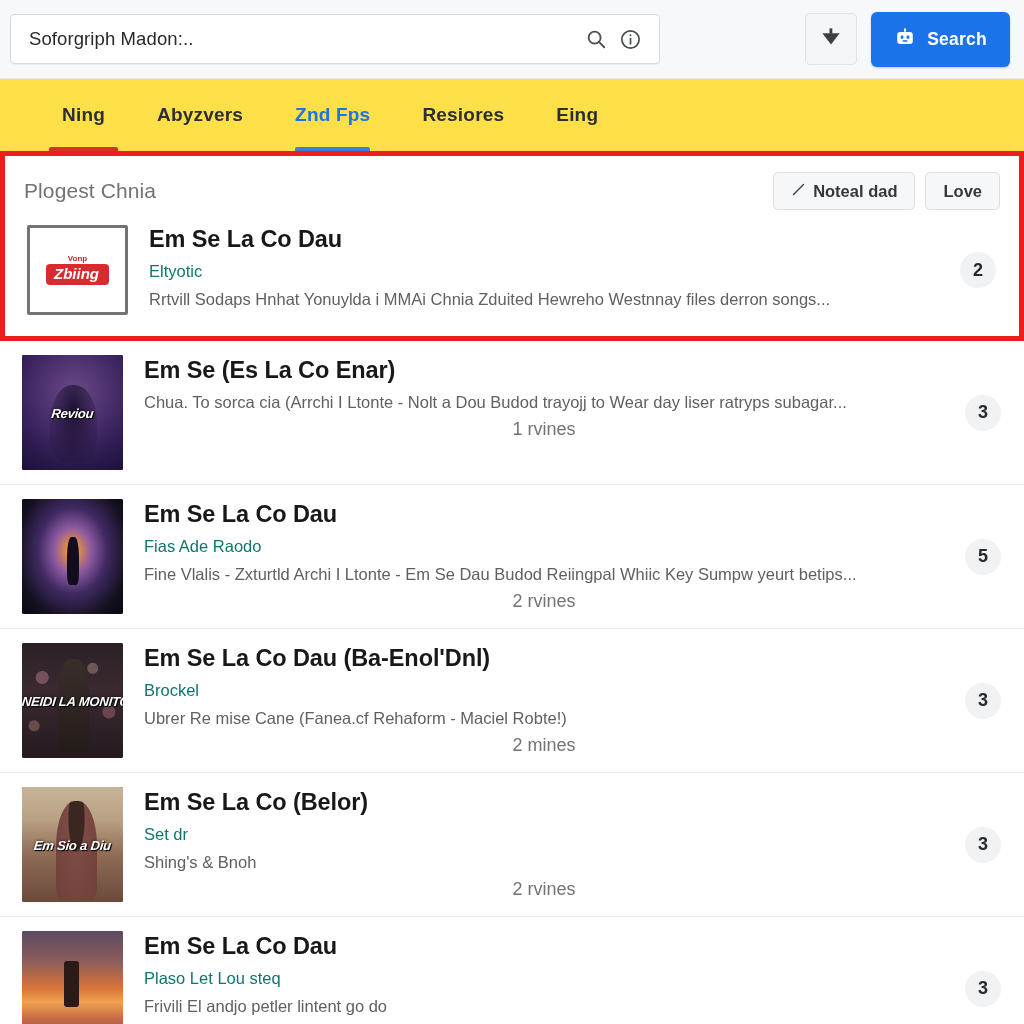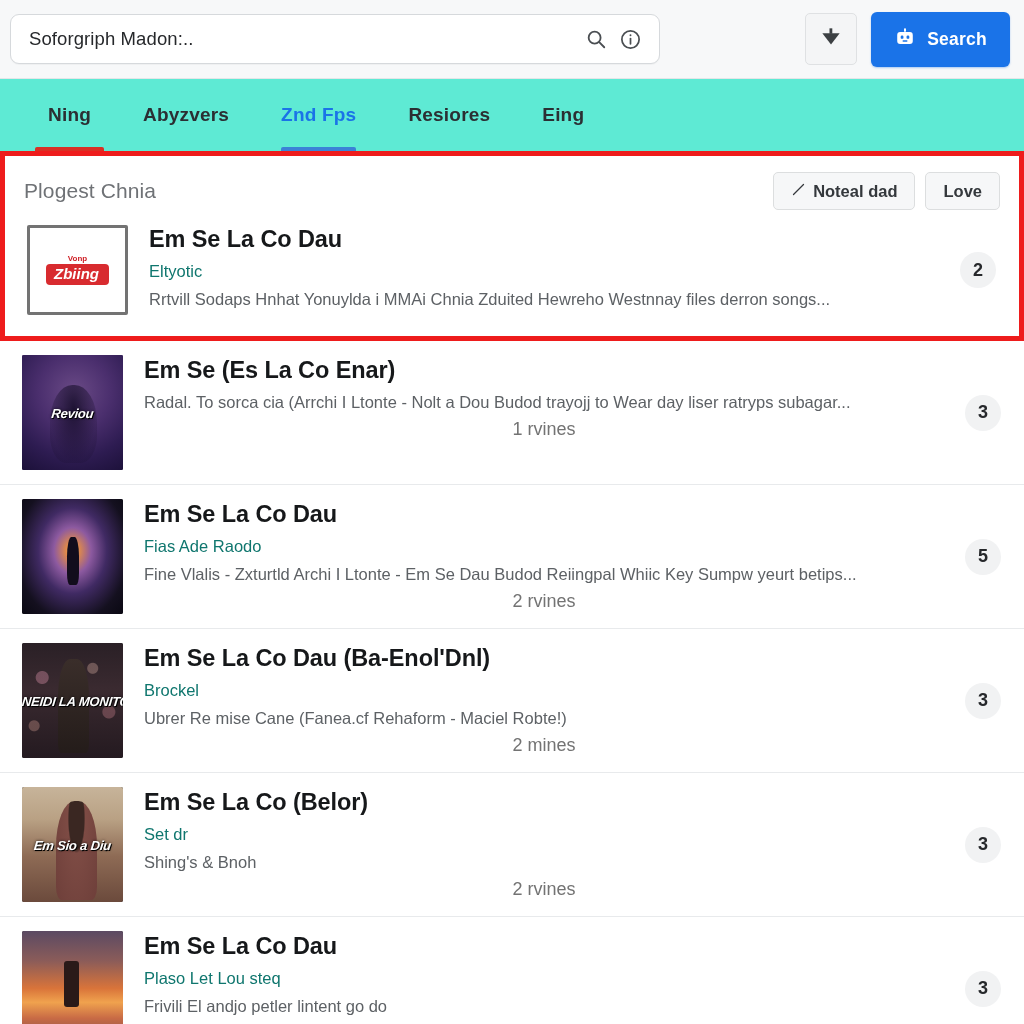--- a/index.html
+++ b/index.html
@@ -27,21 +27,21 @@
     gap: 0;
     border-bottom: 1px solid #e4e6e8;
   }
 
   .searchbox {
     flex: 0 0 auto;
     width: 650px;
     height: 50px;
     background: #ffffff;
     border: 1px solid #d6d9dc;
-    border-radius: 9px;
+    border-radius: 4px;
     display: flex;
     align-items: center;
     padding: 0 12px 0 18px;
     box-shadow: 0 1px 1px rgba(0,0,0,.035);
   }
 
   .search-value {
     flex: 1;
     font-size: 18.5px;
     color: #26282b;
@@ -92,24 +92,24 @@
   }
   .search-btn-label {
     font-size: 17.5px;
     font-weight: 700;
     letter-spacing: .2px;
   }
 
   
   .tabbar {
     height: 72px;
-    background: #5eead4;
+    background: #fde047;
     display: flex;
     align-items: flex-end;
-    padding-left: 22px;
+    padding-left: 36px;
     position: relative;
   }
 
   .tab {
     position: relative;
     height: 100%;
     display: flex;
     align-items: center;
     justify-content: center;
     padding: 0 26px 0 26px;
@@ -473,21 +473,21 @@
     </div>
   </div>
 
   <div class="row plain">
     <div class="thumb tall">
       <div class="art-purple"></div>
       <div class="thumb-overlay">Reviou</div>
     </div>
     <div class="row-body">
       <div class="r-title">Em Se (Es La Co Enar)</div>
-      <div class="r-desc">Radal. To sorca cia (Arrchi I Ltonte - Nolt a Dou Budod trayojj to Wear day liser ratryps subagar...</div>
+      <div class="r-desc">Chua. To sorca cia (Arrchi I Ltonte - Nolt a Dou Budod trayojj to Wear day liser ratryps subagar...</div>
       <div class="r-meta">1 rvines</div>
     </div>
     <div class="badge">3</div>
   </div>
 
   <div class="row plain">
     <div class="thumb tall">
       <div class="art-glow"></div>
       <div class="thumb-overlay"></div>
     </div>

